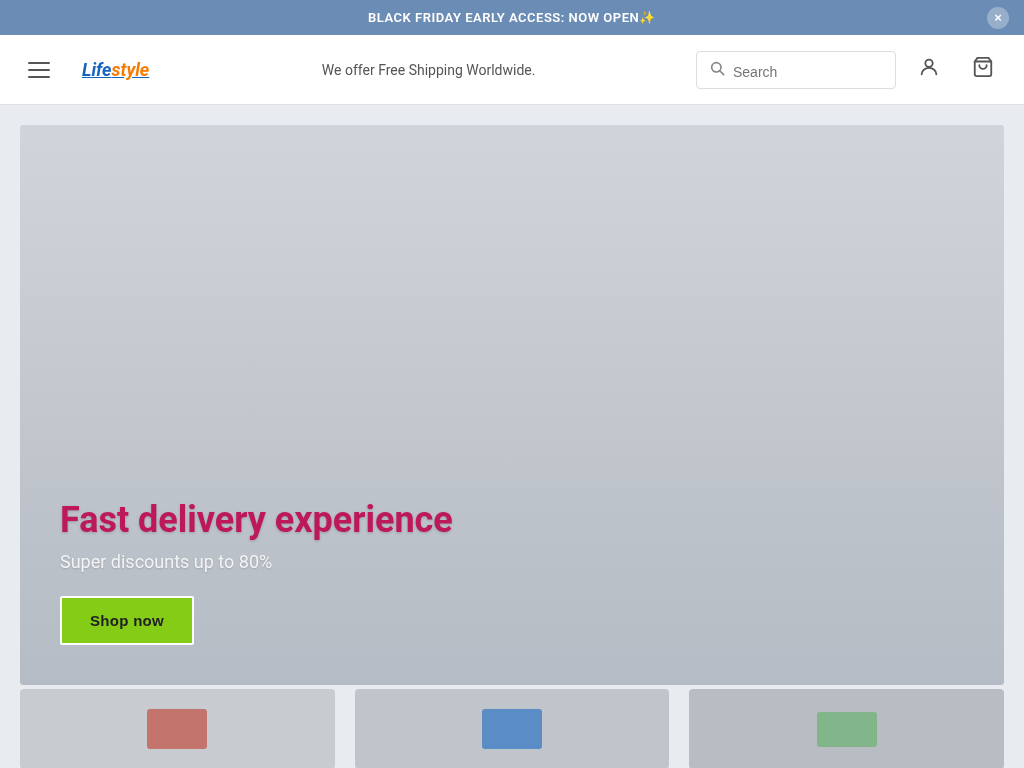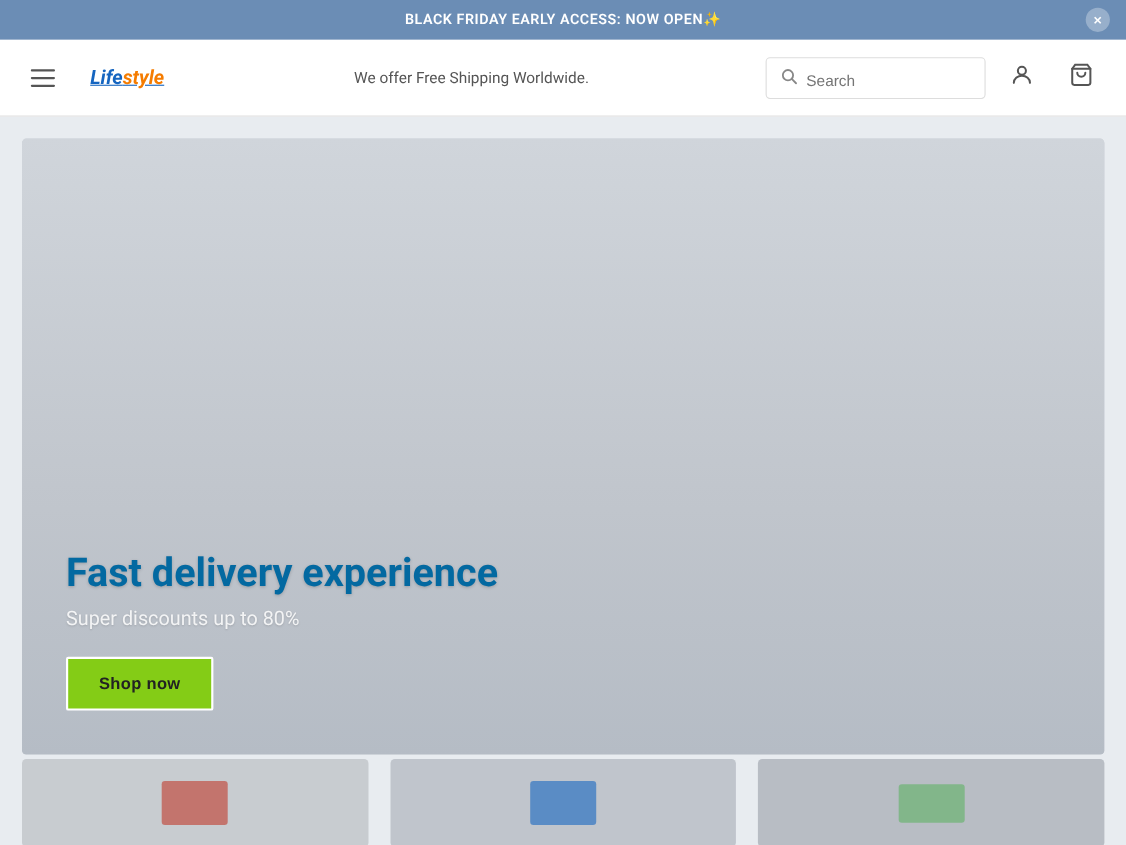--- a/index.html
+++ b/index.html
@@ -160,21 +160,21 @@
     }
 
     .hero-content {
       position: relative;
       z-index: 2;
     }
 
     .hero-title {
       font-size: 36px;
       font-weight: 700;
-      color: #0369a1;
+      color: #be185d;
       margin-bottom: 10px;
       text-shadow: 0 1px 3px rgba(0,0,0,0.2);
     }
 
     .hero-subtitle {
       font-size: 18px;
       color: rgba(255,255,255,0.85);
       margin-bottom: 24px;
       text-shadow: 0 1px 2px rgba(0,0,0,0.15);
     }

